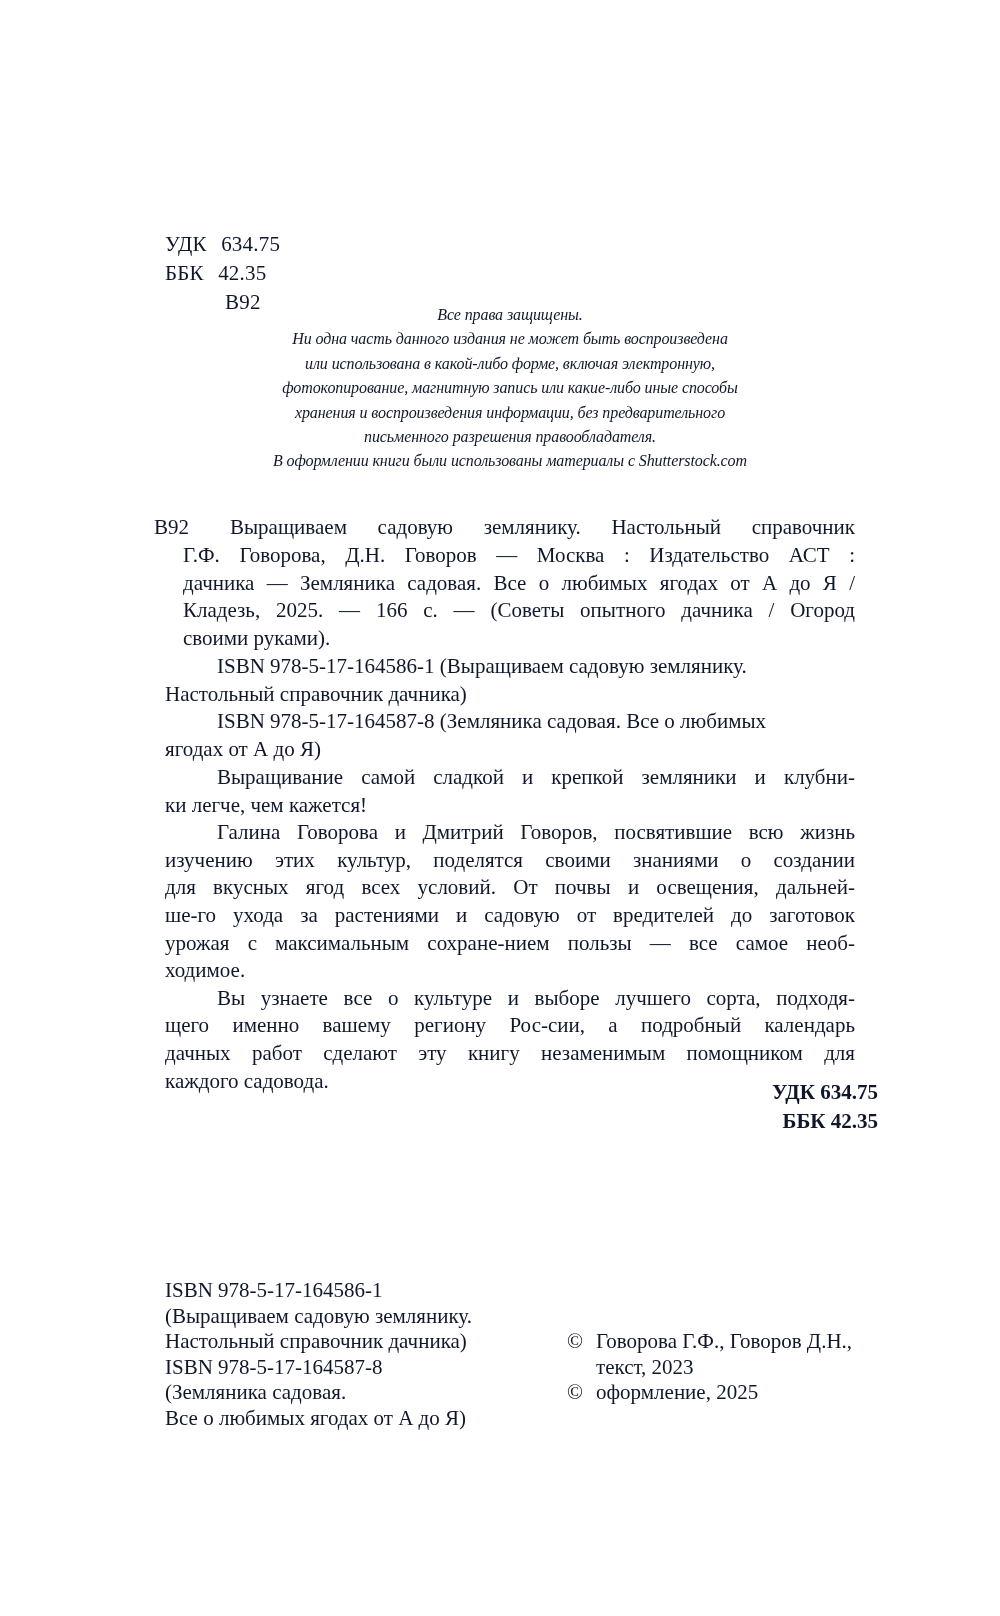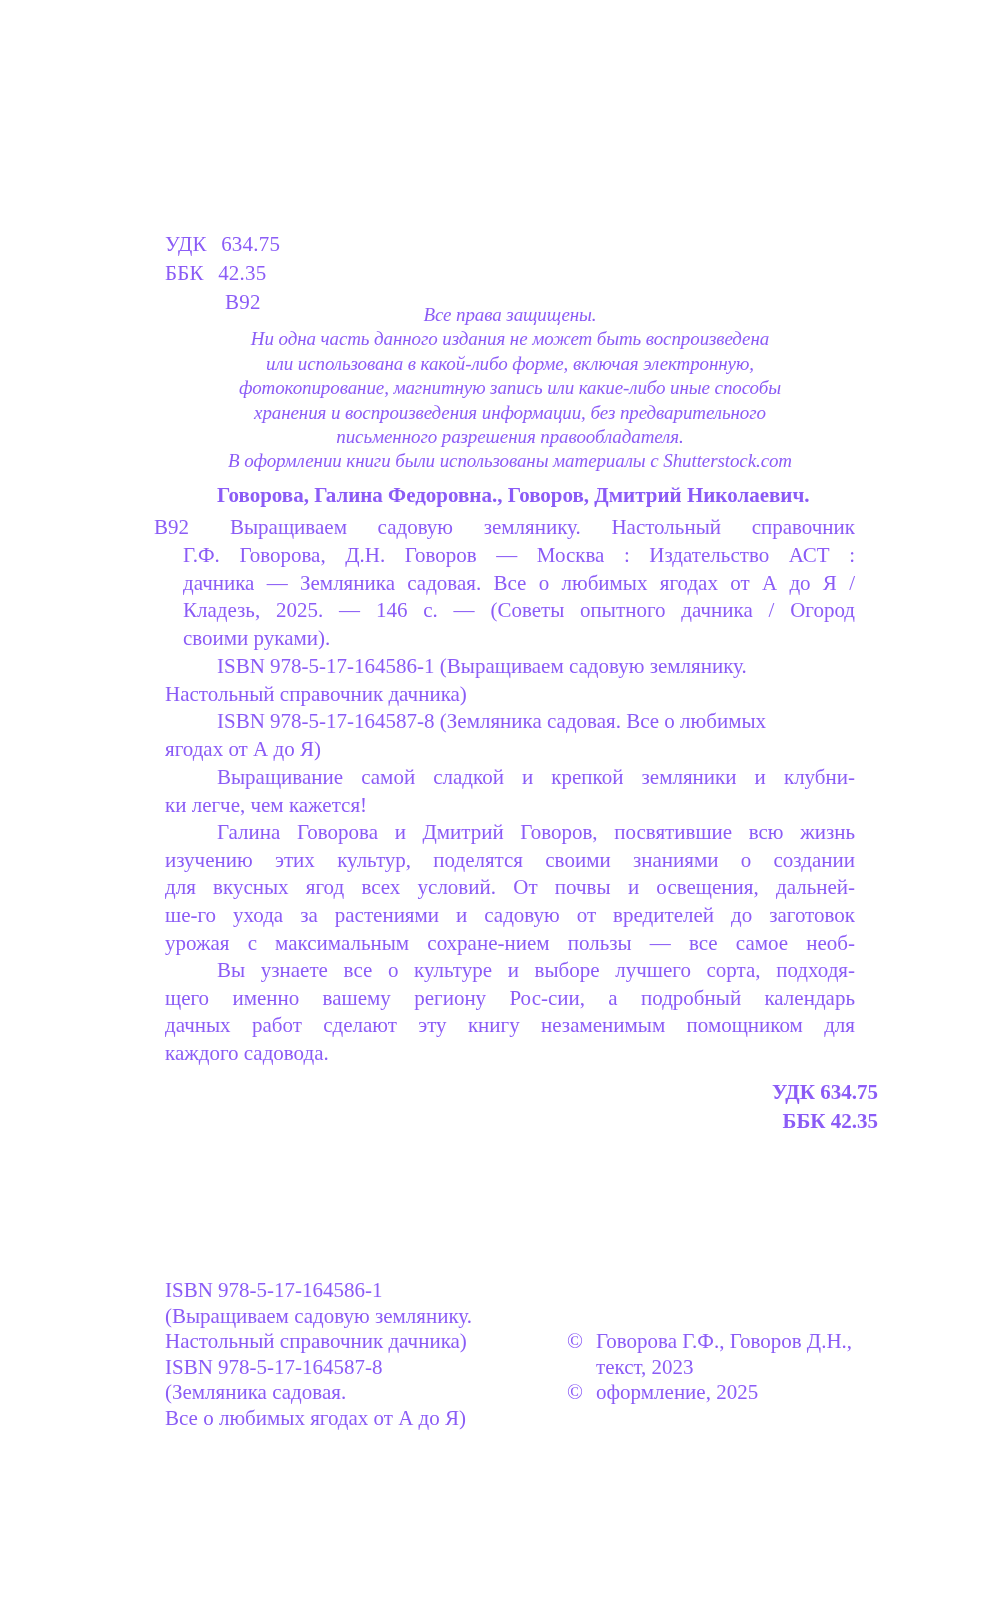--- a/index.html
+++ b/index.html
@@ -2,40 +2,40 @@
 <html lang="ru"><head>
 <meta charset="utf-8">
 <style>
   html, body { margin: 0; padding: 0; background: #ffffff; }
   .page {
     position: relative;
     width: 1000px;
     height: 1616px;
     background: #ffffff;
     font-family: "Liberation Serif", "DejaVu Serif", serif;
-    color: #8b5cf6;
+    color: #0f172a;
     overflow: hidden;
   }
   .abs { position: absolute; }
 
   
   .top-codes {
     left: 165px; top: 230px;
     font-size: 21px; line-height: 29px;
     word-spacing: 9px;
     letter-spacing: 0.2px;
   }
   .top-codes .code-row { padding-left: 60px; word-spacing: normal; }
 
   
   .rights {
     left: 155px; top: 303px; width: 710px;
     text-align: center;
     font-style: italic;
-    font-size: 19px; line-height: 24.4px;
+    font-size: 16px; line-height: 24.4px;
     letter-spacing: -0.1px;
   }
 
   
   .authors {
     left: 165px; top: 481px; width: 690px;
     font-weight: bold;
     font-size: 21px; line-height: 28px;
     text-indent: 52px;
   }
@@ -98,46 +98,46 @@
   <div class="abs rights">
     <div>Все права защищены.</div>
     <div>Ни одна часть данного издания не может быть воспроизведена</div>
     <div>или использована в какой-либо форме, включая электронную,</div>
     <div>фотокопирование, магнитную запись или какие-либо иные способы</div>
     <div>хранения и воспроизведения информации, без предварительного</div>
     <div>письменного разрешения правообладателя.</div>
     <div>В оформлении книги были использованы материалы с Shutterstock.com</div>
   </div>
 
-  <div class="abs authors">Говорова, Галина Федоровна., Говоров, Дмитрий Николаевич.</div>
 
   <div class="abs bib">
     <span class="bib-code">В92</span>
     <div class="j first">Выращиваем садовую землянику. Настольный справочник</div>
     <div class="j">Г.Ф. Говорова, Д.Н. Говоров — Москва : Издательство АСТ :</div>
     <div class="j">дачника — Земляника садовая. Все о любимых ягодах от А до Я /</div>
-    <div class="j">Кладезь, 2025. — 146 с. — (Советы опытного дачника / Огород</div>
+    <div class="j">Кладезь, 2025. — 166 с. — (Советы опытного дачника / Огород</div>
     <div>своими руками).</div>
   </div>
 
   <div class="abs isbn-block">
     <div class="ind">ISBN 978-5-17-164586-1 (Выращиваем садовую землянику.</div>
     <div>Настольный справочник дачника)</div>
     <div class="ind">ISBN 978-5-17-164587-8 (Земляника садовая. Все о любимых</div>
     <div>ягодах от А до Я)</div>
   </div>
 
   <div class="abs annotation">
     <div class="ind j">Выращивание самой сладкой и крепкой земляники и клубни-</div>
     <div>ки легче, чем кажется!</div>
     <div class="ind j">Галина Говорова и Дмитрий Говоров, посвятившие всю жизнь</div>
     <div class="j">изучению этих культур, поделятся своими знаниями о создании</div>
     <div class="j">для вкусных ягод всех условий. От почвы и освещения, дальней-</div>
     <div class="j">ше-го ухода за растениями и садовую от вредителей до заготовок</div>
     <div class="j">урожая с максимальным сохране-нием пользы — все самое необ-</div>
+    <div>ходимое.</div>
     <div class="ind j">Вы узнаете все о культуре и выборе лучшего сорта, подходя-</div>
     <div class="j">щего именно вашему региону Рос-сии, а подробный календарь</div>
     <div class="j">дачных работ сделают эту книгу незаменимым помощником для</div>
     <div>каждого садовода.</div>
   </div>
 
   <div class="abs udk-bottom">
     <div>УДК 634.75</div>
     <div>ББК 42.35</div>
   </div>

